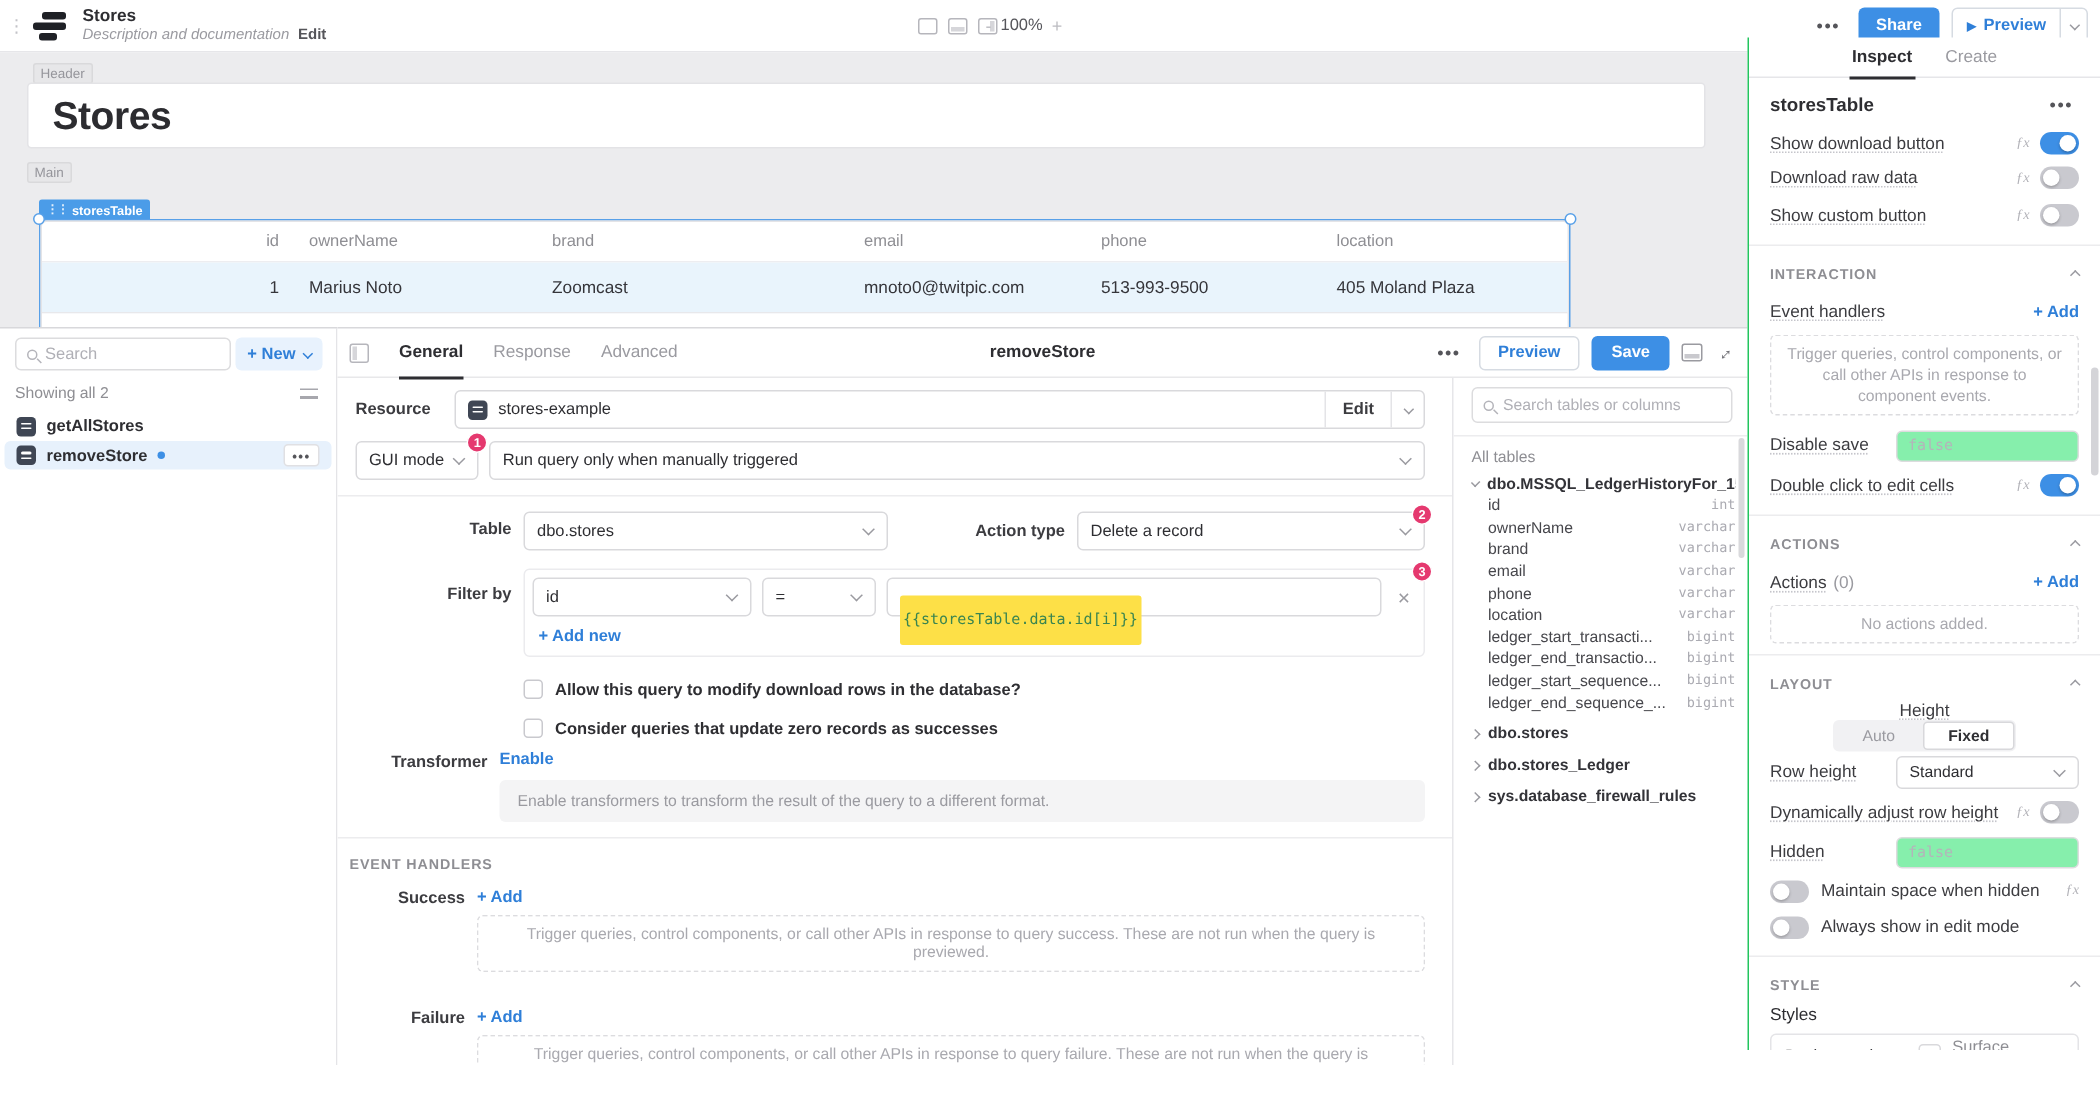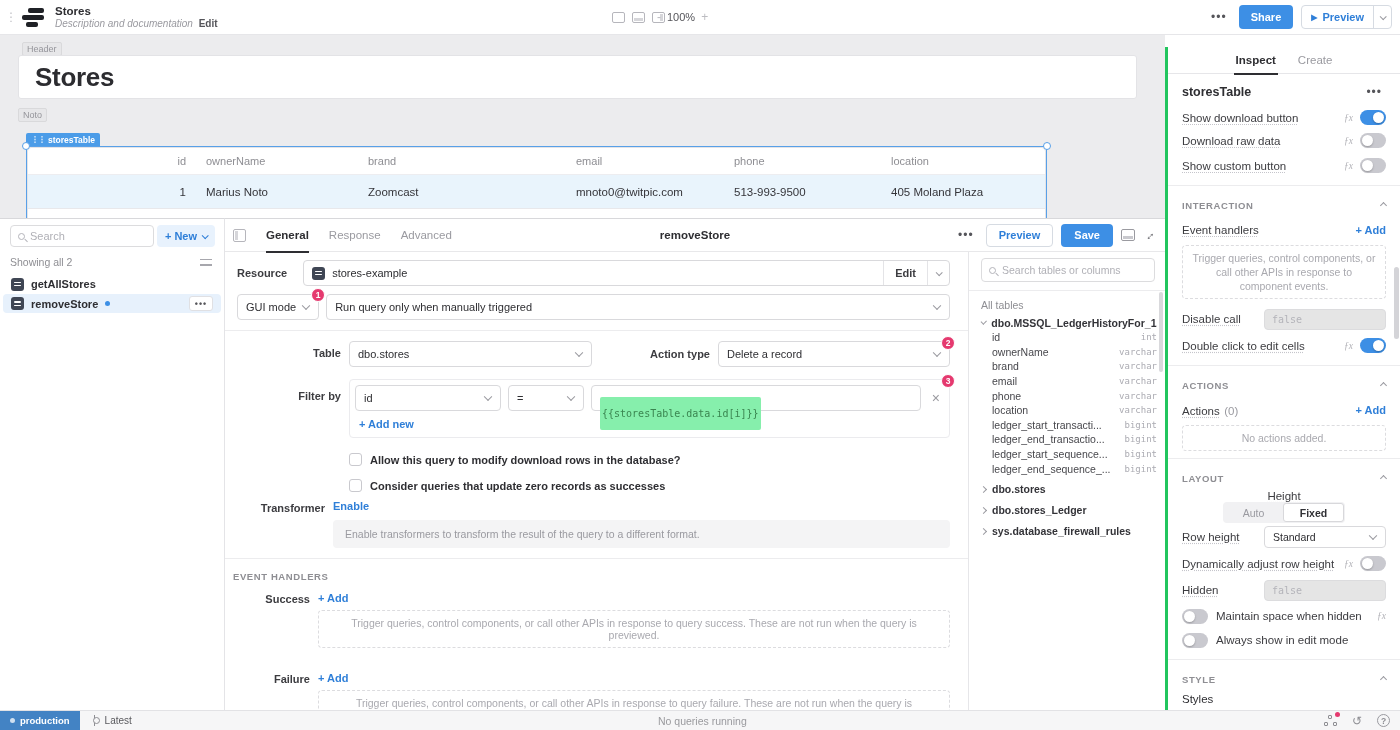--- a/index.html
+++ b/index.html
@@ -140,21 +140,21 @@
   .grid .flabel { text-align:right; padding-top:6px; }
   .tact { display:flex; align-items:center; }
   .sel.w-table { width:243px; } 
   .lbl-action { margin-left:auto; margin-right:8px; font-size:11px; font-weight:600; color:#3c3c40; }
   .sel.w-action { width:232px; position:relative; }
   .filtergroup { border:1px solid #ebebee; border-radius:4px; padding:5px; position:relative; }
   .frow { display:flex; align-items:center; gap:7px; }
   .sel.w-field { width:146px; } .sel.w-op { width:76px; }
   .codeinp { flex:1; border:1px solid #d9d9dc; border-radius:4px; height:26px; display:flex; align-items:center; padding:0 8px;
     font-family:"DejaVu Sans Mono", monospace; font-size:10px; color:#3a8550; }
-  .codeinp em { font-style:normal; background:#86efac; border-radius:2px; padding:11px 2px;margin-top:31px; }
+  .codeinp em { font-style:normal; background:#fde047; border-radius:2px; padding:11px 2px;margin-top:31px; }
   .xbtn { color:#9a9aa0; font-size:14px; padding:0 4px; cursor:pointer; }
   .addnew { margin:7px 0 2px 4px; }
   .cbrow { display:flex; align-items:center; gap:8px; margin-top:13px; }
   .cbox { width:13px; height:13px; border:1px solid #c9c9ce; border-radius:3px; background:#fff; flex:0 0 auto; cursor:pointer; }
   .cbl { font-size:11px; font-weight:600; color:#2e2e32; }
   .trhint { background:#f4f4f5; border-radius:4px; color:#9a9aa0; font-size:10.5px; padding:8px 12px; margin-top:8px; }
   .ehhead { margin:12px 0 0 8px; }
   .ehgrid { display:grid; grid-template-columns:73px 1fr; column-gap:8px; margin:10px 18px 0 12px; align-items:start; }
   .ehgrid .flabel { text-align:right; padding-top:1px; }
 
@@ -168,37 +168,37 @@
   .stree { margin:0 8px 0 12px; }
   .st-row { display:flex; align-items:center; gap:6px; height:15px; cursor:pointer; }
   .st-row .nm { font-size:10.5px; font-weight:700; color:#333338; white-space:nowrap; overflow:hidden; }
   .st-field { display:flex; align-items:center; height:14.6px; padding-left:11px; }
   .st-field .fn { font-size:10.5px; color:#47474c; white-space:nowrap; overflow:hidden; }
   .st-field .ft { margin-left:auto; font-family:"DejaVu Sans Mono", monospace; font-size:9px; color:#ababb2; }
   .st-group { margin-top:6px; }
   .schema .sbthumb { position:absolute; right:2px; top:40px; width:4px; height:80px; background:#d9d9dc; border-radius:2px; }
 
   
-  .inspector { position:absolute; left:1165px; top:47px; width:235px; height:675px; background:#fff;
-    border-left:3px solid #22c55e; overflow:hidden; }
+  .inspector { position:absolute; left:1165px; top:25px; width:235px; height:675px; background:#fff;
+    border-left:1px solid #22c55e; overflow:hidden; }
   .itabs { height:27px; border-bottom:1px solid #e6e6e9; display:flex; align-items:center; justify-content:center; gap:22px; }
   .itab { font-size:11.5px; color:#9a9aa0; height:27px; display:flex; align-items:center; cursor:pointer; position:relative; }
   .itab.active { color:#2e2e32; font-weight:700; }
   .itab.active::after { content:''; position:absolute; left:-2px; right:-2px; bottom:-1px; height:2px; background:#2e2e32; }
   .ibody { padding:0 14px; }
   .icomp { display:flex; align-items:center; justify-content:space-between; padding:9px 0 6px 0; }
   .icomp .nm { font-size:12.5px; font-weight:700; }
   .irow { display:flex; align-items:center; justify-content:space-between; min-height:25px; }
   .ilbl { font-size:11.5px; color:#3c3c40; text-decoration:underline dotted #c5c5cb; text-underline-offset:2px; }
   .iright { display:flex; align-items:center; }
   .idiv { border-top:1px solid #ececee; margin:7px -14px; }
   .isec { display:flex; align-items:center; justify-content:space-between; height:24px; }
   .ihint { border:1px dashed #dcdcdf; border-radius:4px; color:#a9a9af; font-size:10.5px; text-align:center;
     padding:5px 8px; margin:3px 0 6px 0; line-height:14px; }
-  .iinp { width:122px; height:21px; border:1px solid #dcdcde; border-radius:4px; background:#e5e5e5; padding:0 7px;
+  .iinp { width:122px; height:21px; border:1px solid #dcdcde; border-radius:4px; background:#86efac; padding:0 7px;
     font-family:"DejaVu Sans Mono", monospace; font-size:10px; color:#3c3c40; }
   .iinp::placeholder { color:#b4b4ba; font-family:"DejaVu Sans Mono", monospace; }
   .segm { width:122px; height:21px; background:#f1f1f3; border-radius:4px; display:flex; padding:1px; }
   .segm .sg { flex:1; display:flex; align-items:center; justify-content:center; font-size:10.5px; color:#9a9aa0;
     border-radius:3px; cursor:pointer; }
   .segm .sg.on { background:#fff; color:#303034; border:1px solid #d8d8db; font-weight:600; }
   .isel { width:122px; height:22px; font-size:10.5px; }
   .tglrow { display:flex; align-items:center; min-height:24px; gap:8px; }
   .tglrow .ilbl { text-decoration:none; }
   .styles-h { font-size:11.5px; font-weight:400; margin:2px 0 6px 0; }
@@ -271,21 +271,21 @@
           </span>
       </span>
     </div>
   </header>
 
   <section class="canvas">
     <span class="frametag" style="left:2px; top:7px;margin-left:20px;">Header</span>
     <div class="hdrbox">
       <span class="pagetitle">Stores</span>
     </div>
-    <span class="frametag" style="left:18px; top:73px;">Noto</span>
+    <span class="frametag" style="left:18px; top:73px;">Main</span>
 
     <span class="comp-tag">
       <span class="gd">⋮⋮</span>
       <span>storesTable</span>
     </span>
     <div class="comp-outline"></div>
     <span class="handle" style="left:22px; top:107px;"></span>
     <span class="handle" style="left:1043px; top:107px;"></span>
 
     <div class="ctable">
@@ -579,21 +579,21 @@
       <div class="isec">
         <span class="seclbl">INTERACTION</span>
         <span class="chev up"></span>
       </div>
       <div class="irow">
         <span class="ilbl">Event handlers</span>
         <span class="addlink">+ Add</span>
       </div>
       <div class="ihint">Trigger queries, control components, or call other APIs in response to component events.</div>
       <div class="irow" style="min-height:28px;">
-        <span class="ilbl">Disable call</span>
+        <span class="ilbl">Disable save</span>
         <input class="iinp" placeholder="false" style="">
       </div>
       <div class="irow">
         <span class="ilbl">Double click to edit cells</span>
         <span class="iright">
             <span class="fx">ƒx</span>
             <span class="tg on"></span>
           </span>
       </div>
 
@@ -662,35 +662,14 @@
           <span class="sl">Background</span>
           <span class="swatch" style="background:#ffffff;"></span>
           <span class="sv">Surface primary</span>
         </div>
 
       </div>
     </div>
     <span class="sbthumb"></span>
   </aside>
 
-  <footer class="statusbar">
-    <span class="envbadge">
-      <i></i>
-      <span>production</span>
-    </span>
-    <span class="verlbl">
-      <span class="bricon"></span>
-      <span>Latest</span>
-    </span>
-    <span class="qstatus">No queries running</span>
-    <span class="sb-icons">
-      <span class="dbg">
-          <i></i>
-          <i></i>
-          <i></i>
-          <em></em>
-        </span>
-      <span class="hist">↺</span>
-      <span class="helpc">?</span>
-    </span>
-  </footer>
 
 </div>
 
 </body></html>

